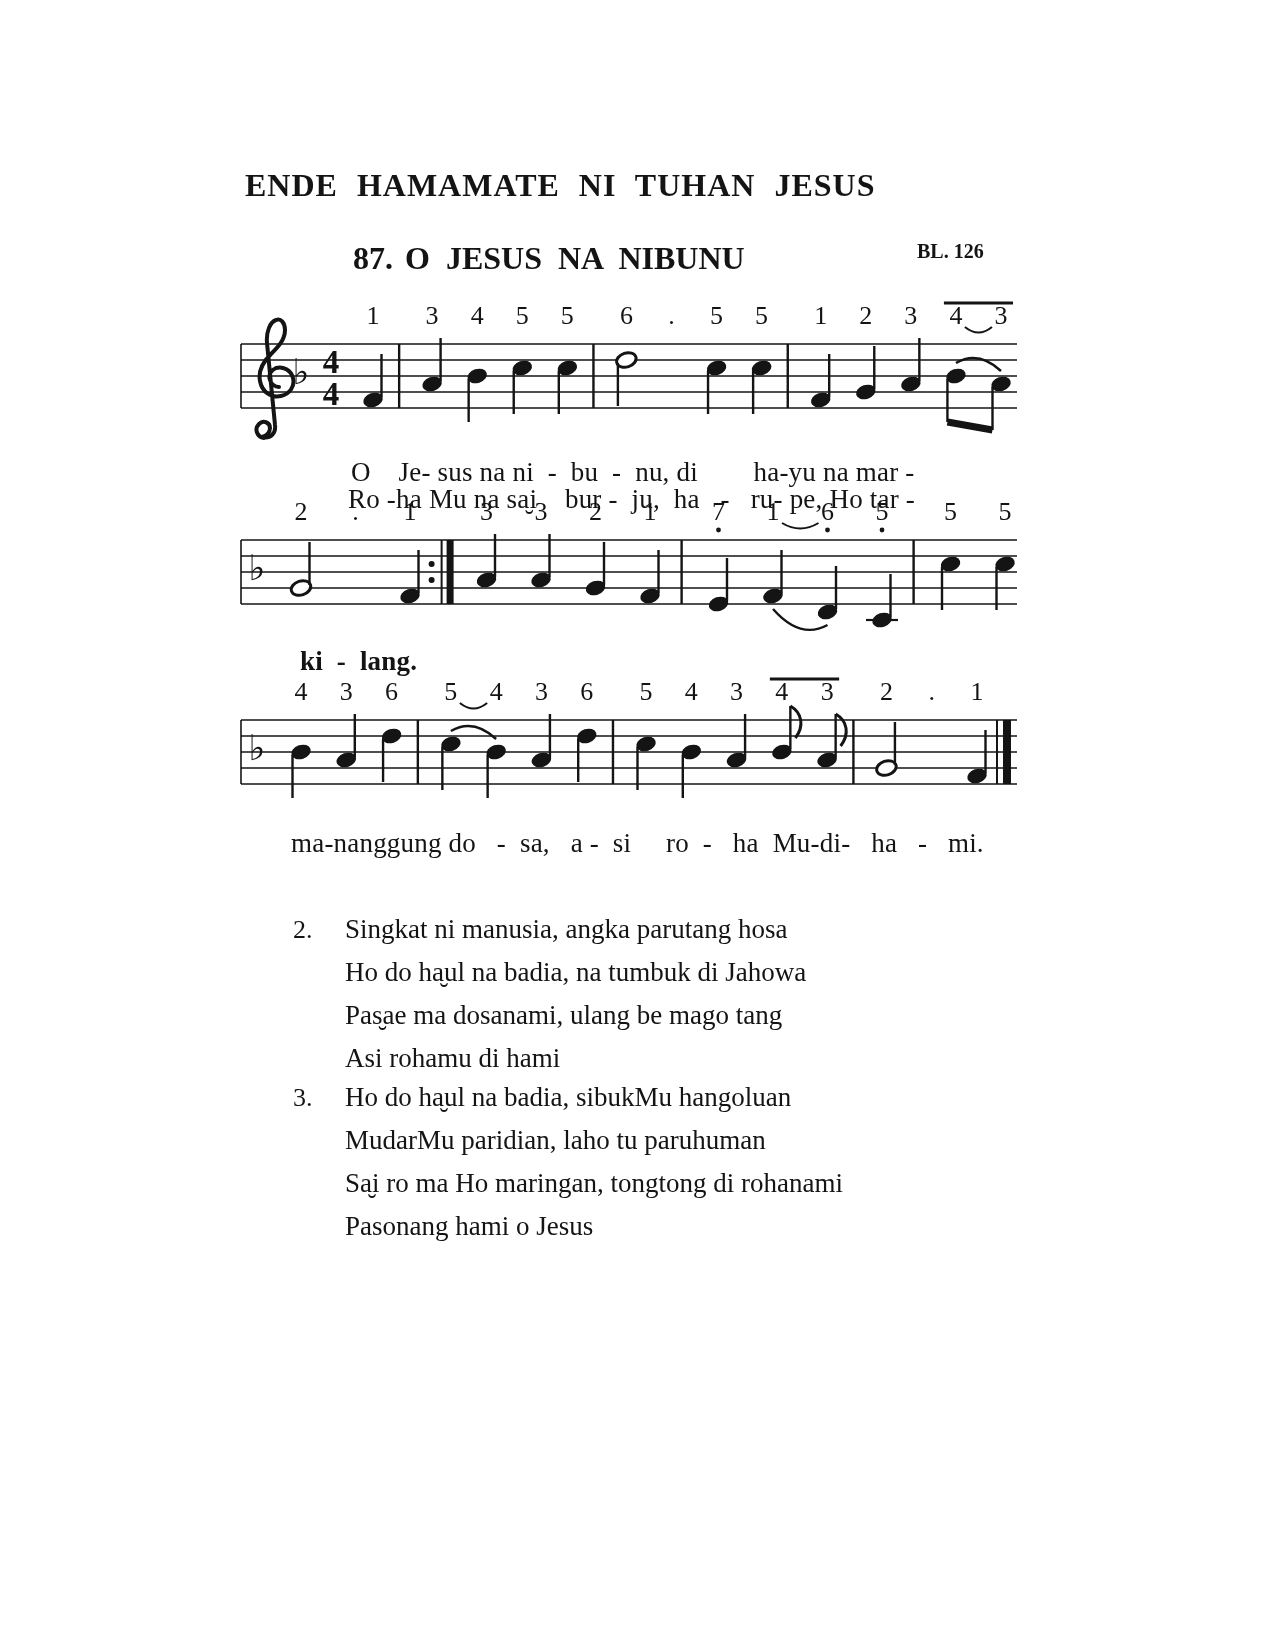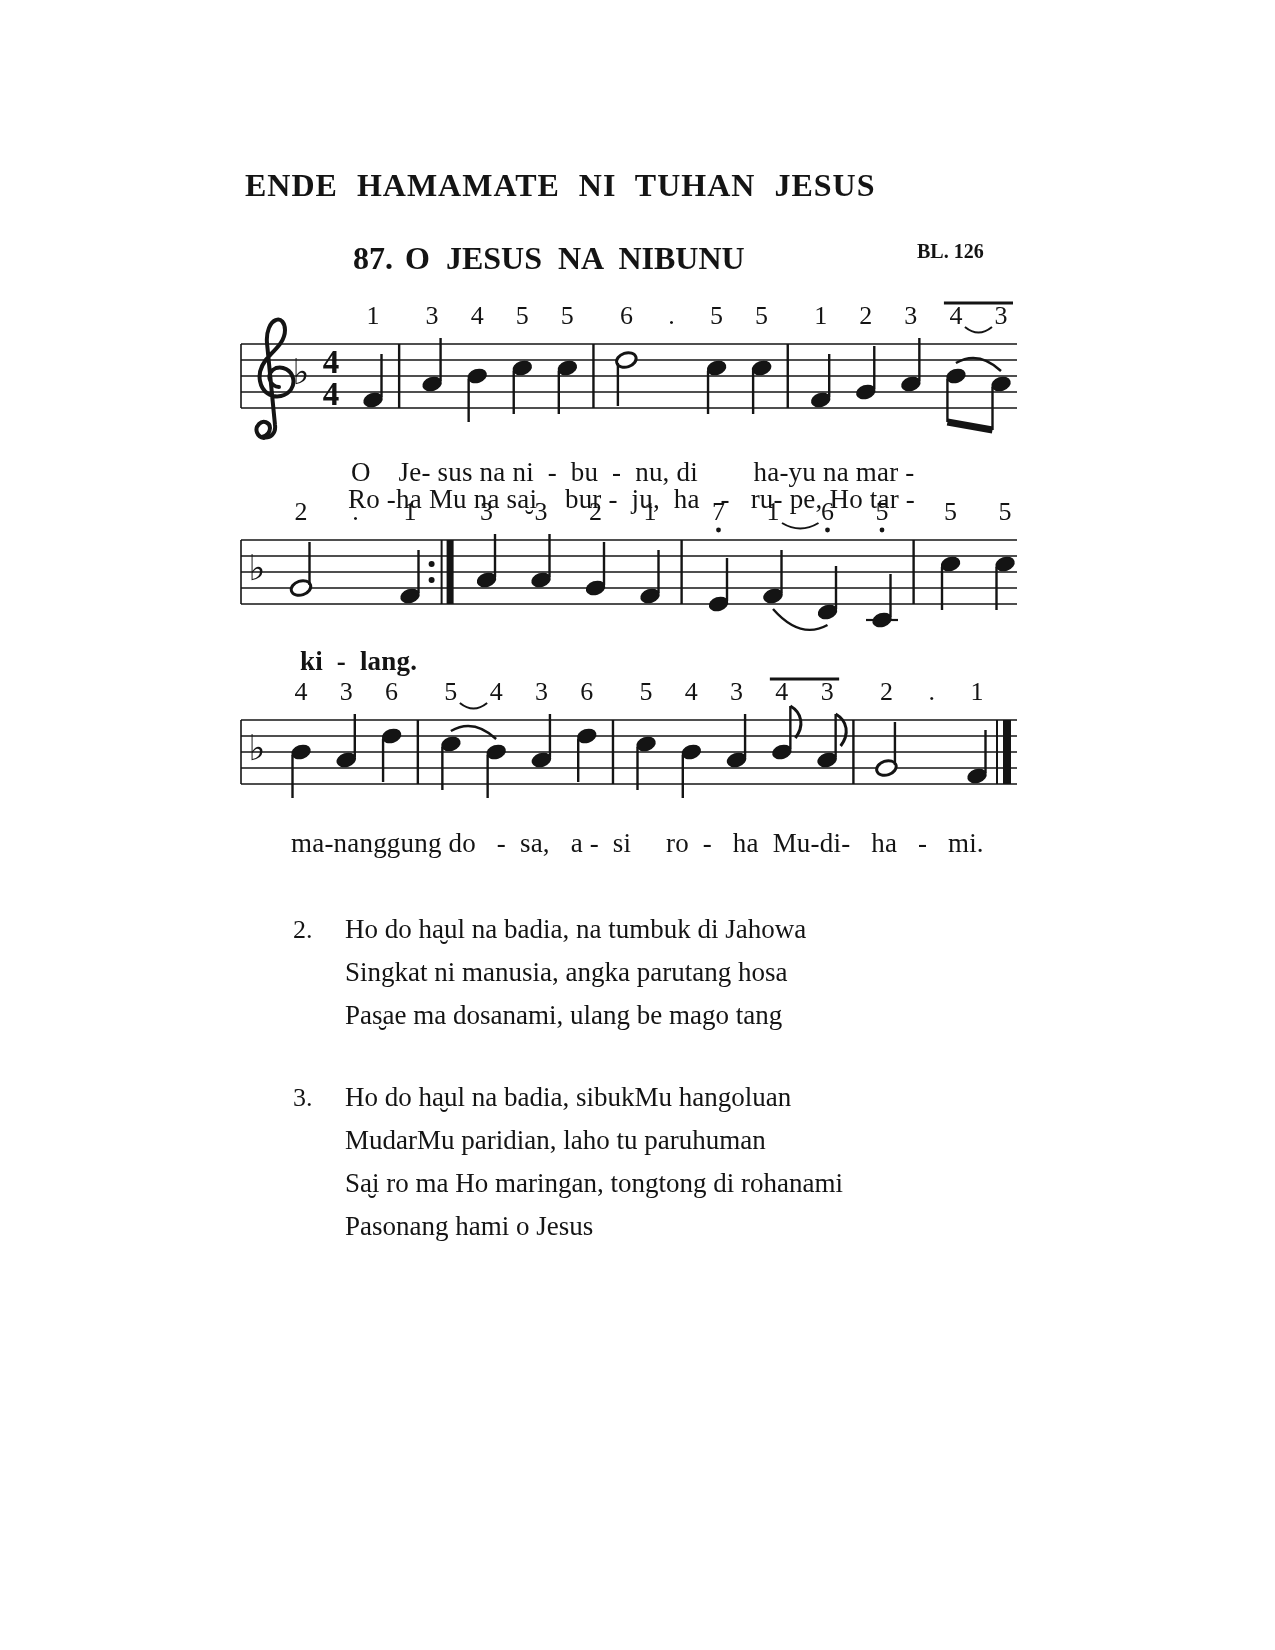--- a/index.html
+++ b/index.html
@@ -305,23 +305,24 @@
         <g>
           <ellipse cx="744.0000000000001" cy="104" rx="10" ry="7" transform="rotate(-18 744.0000000000001 104)" fill="#141414"></ellipse>
           <line x1="752.5000000000001" y1="101" x2="752.5000000000001" y2="58" stroke="#141414" stroke-width="2.4"></line>
         </g>
       </svg></div>
   <div class="lyric" style="top:828px;left:291px;">ma-nanggung do   -  sa,   a -  si     ro  -   ha  Mu-di-   ha   -   mi.</div>
 
   <div class="verse" style="top:908px;">
     <span class="vnum">2.</span>
     <div>
+      <div class="vline">Singkat ni manusia, angka parutang hosa</div>
       <div class="vline">Ho do ha̮ul na badia, na tumbuk di Jahowa</div>
-      <div class="vline">Singkat ni manusia, angka parutang hosa</div>
       <div class="vline">Pas̮ae ma dosanami, ulang be mago tang</div>
+      <div class="vline">Asi rohamu di hami</div>
     </div>
   </div>
 
   <div class="verse" style="top:1076px;">
     <span class="vnum">3.</span>
     <div>
       <div class="vline">Ho do ha̮ul na badia, sibukMu hangoluan</div>
       <div class="vline">MudarMu paridian, laho tu paruhuman</div>
       <div class="vline">Sa̮i ro ma Ho maringan, tongtong di rohanami</div>
       <div class="vline">Pasonang hami o Jesus</div>

